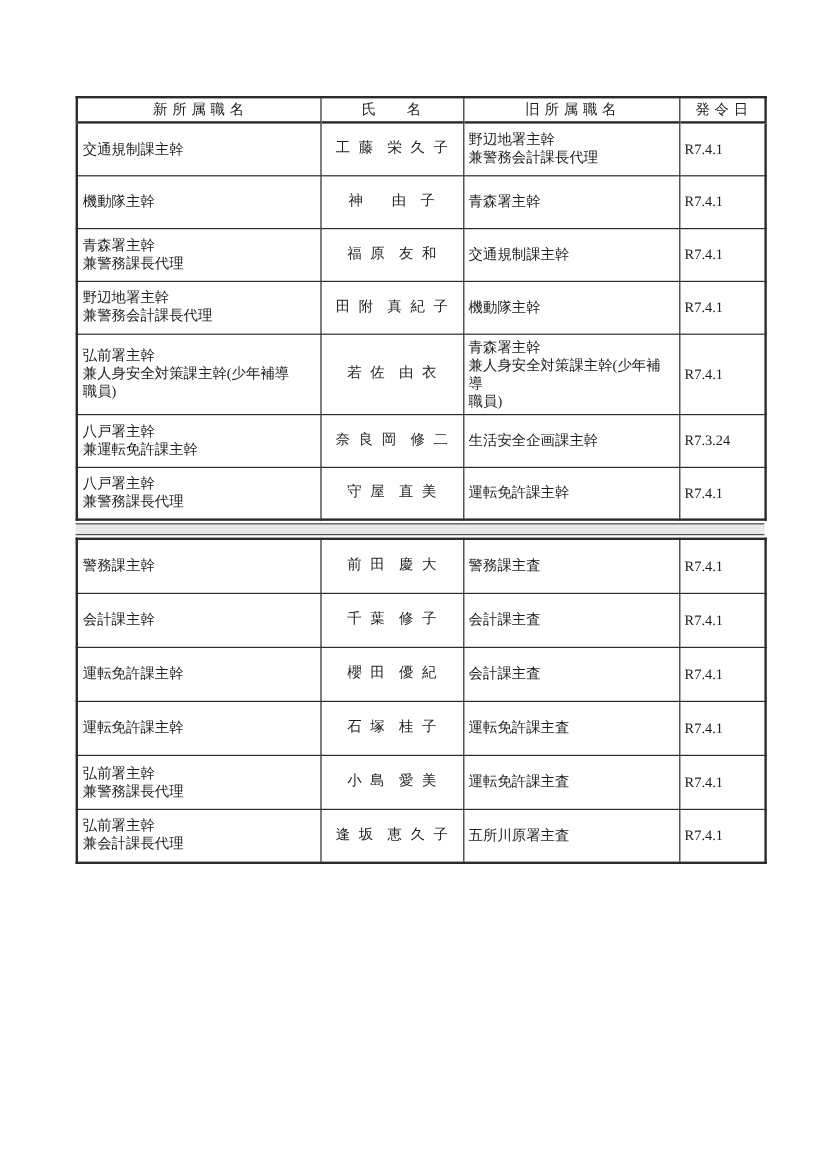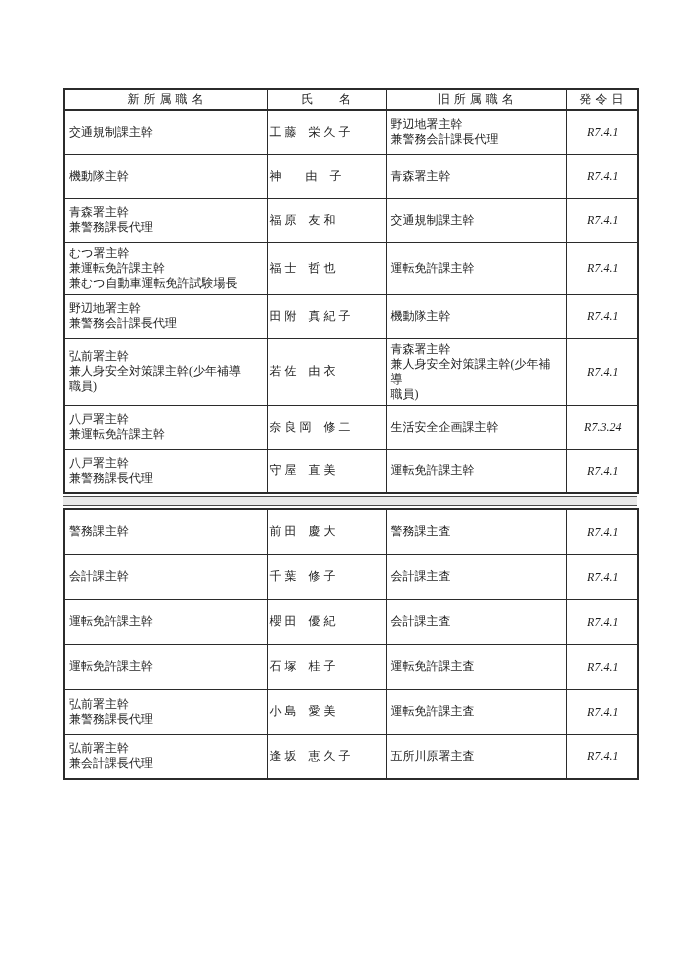--- a/index.html
+++ b/index.html
@@ -18,21 +18,21 @@
   .page{
     position:relative;
     width:680px;
     height:961px;
     background:var(--paper);
     overflow:hidden;
   }
   .doc{
     position:absolute;
     left:63px;
-    top:88px;
+    top:80px;
     width:574px;
   }
   table.t{
     border-collapse:collapse;
     table-layout:fixed;
     width:574px;
     border:2px solid var(--border);
   }
   table.t th, table.t td{
     border:1px solid var(--border);
@@ -50,29 +50,29 @@
   }
   table.t1 td{height:44px;}
   table.t2 td{height:45px;}
   td.c-new, td.c-old{
     text-align:left;
     padding:3px 4px 3px 4px;
     white-space:pre-line;
     line-height:15px;
   }
   td.c-name{
-    text-align:left;
+    text-align:center;
     padding:3px 2px;
     line-height:15px;
+    font-family:Liberation Mono, monospace;
   }
   td.c-date{
-    text-align:center;
+    text-align:left;
     padding:3px 2px 3px 4px;
     line-height:14px;
-    font-style:italic;
   }
   .band{
     width:574px;
     height:10px;
     margin:2px 0 2px 0;
     background:var(--band);
     border-top:1px solid #4a4a4a;
     border-bottom:1px solid #4a4a4a;
   }
 </style>
@@ -112,28 +112,20 @@
             <td class="c-date">R7.4.1</td>
           </tr>
           <tr>
             <td class="c-new">青森署主幹
 兼警務課長代理</td>
             <td class="c-name">福 原　友 和</td>
             <td class="c-old">交通規制課主幹</td>
             <td class="c-date">R7.4.1</td>
           </tr>
           <tr>
-            <td class="c-new">むつ署主幹
-兼運転免許課主幹
-兼むつ自動車運転免許試験場長</td>
-            <td class="c-name">福 士　哲 也</td>
-            <td class="c-old">運転免許課主幹</td>
-            <td class="c-date">R7.4.1</td>
-          </tr>
-          <tr>
             <td class="c-new">野辺地署主幹
 兼警務会計課長代理</td>
             <td class="c-name">田 附　真 紀 子</td>
             <td class="c-old">機動隊主幹</td>
             <td class="c-date">R7.4.1</td>
           </tr>
           <tr>
             <td class="c-new">弘前署主幹
 兼人身安全対策課主幹(少年補導
 職員)</td>

